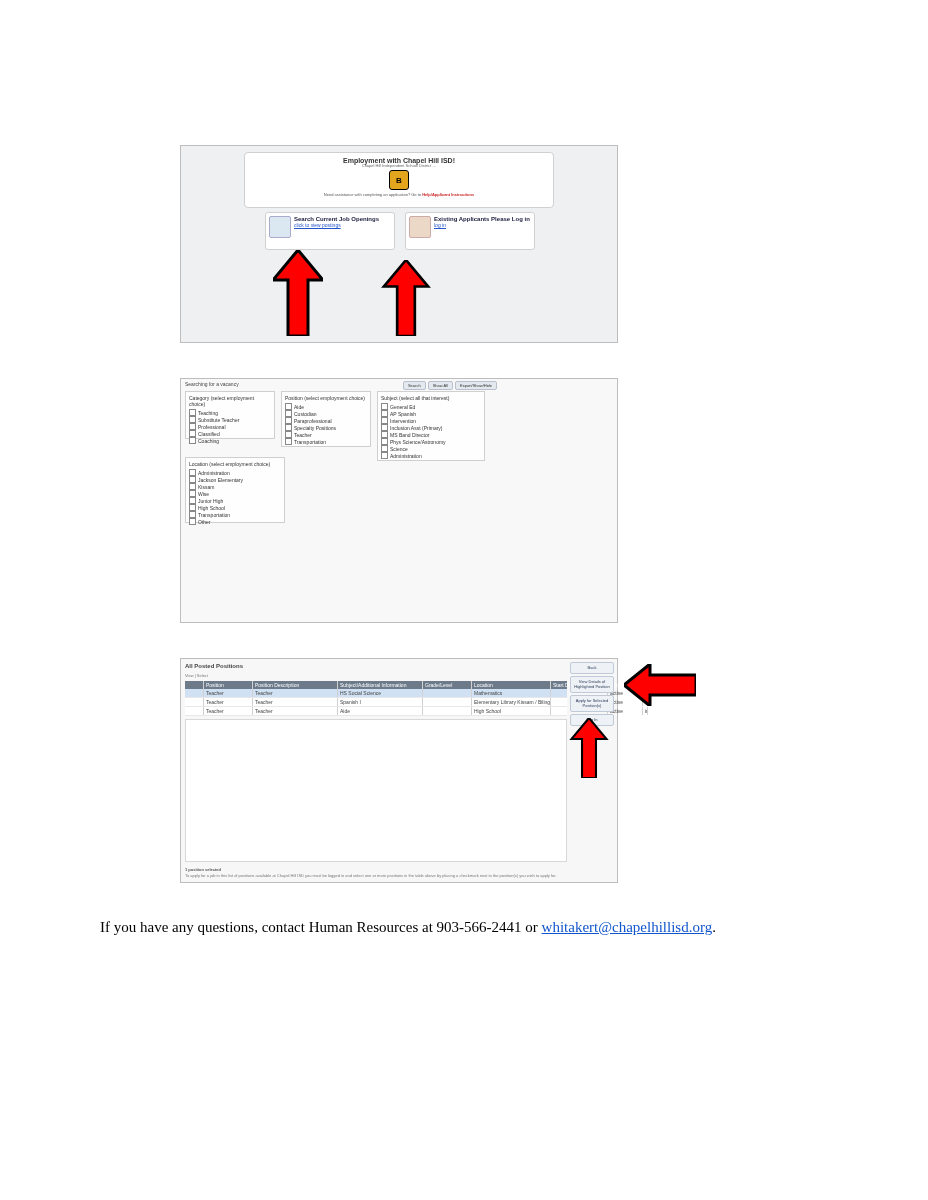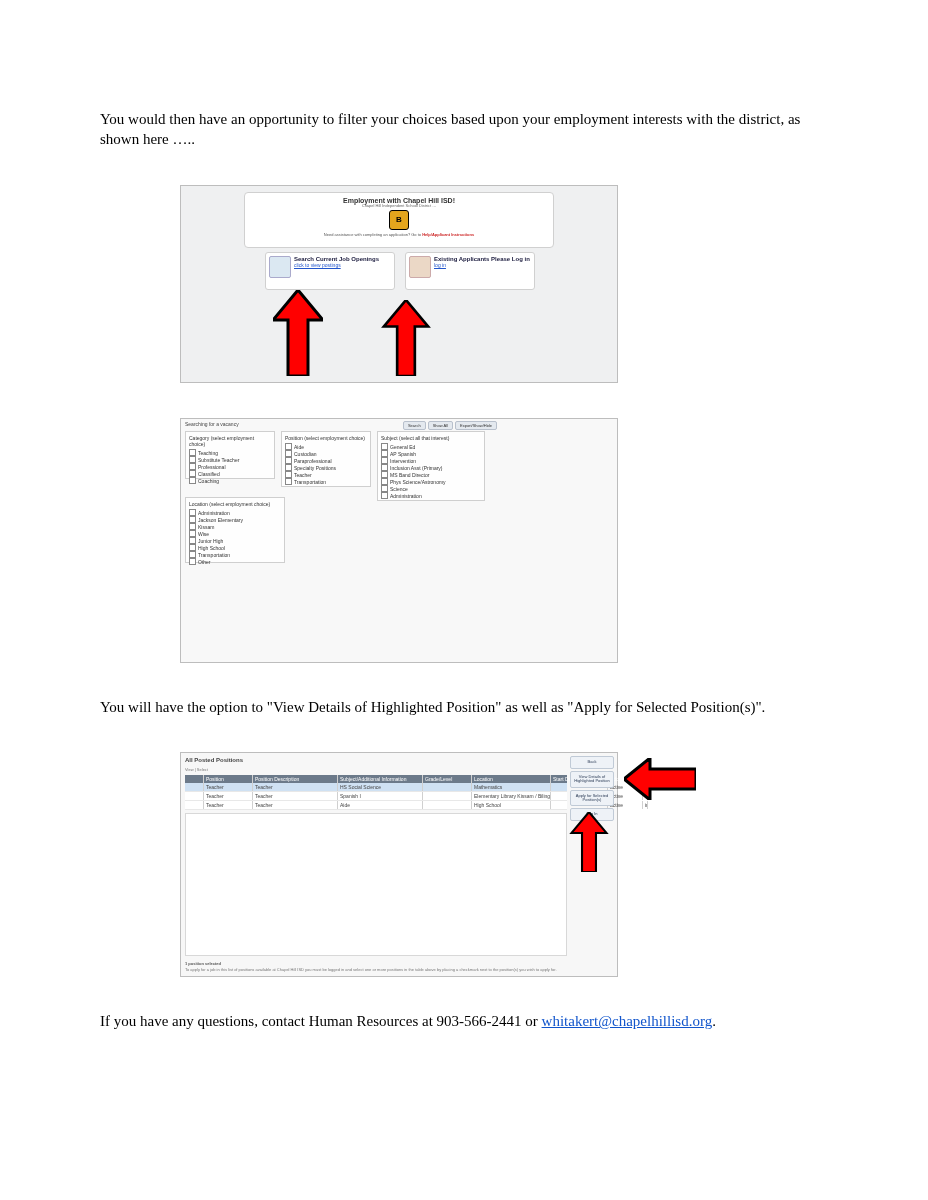--- a/index.html
+++ b/index.html
@@ -296,21 +296,20 @@
   }
 
   a.email { color: #1155cc; text-decoration: underline; }
 </style>
 </head>
 <body>
 
 <div class="page">
 
 
-  <p class="para">You would then have an opportunity to filter your choices based upon your employment interests with the district, as shown here …..</p>
 
   <div class="figure-block">
     <div class="fig fig1">
       <div class="banner">
         <div class="title">Employment with Chapel Hill ISD!</div>
         <div class="sub">Chapel Hill Independent School District …</div>
         <div class="logo">B</div>
         <div class="instr">
           <span>Need assistance with completing an application? Go to </span><span class="red">Help/Applicant Instructions</span>
         </div>
@@ -390,21 +389,20 @@
         <span class="chk">Kissam</span>
         <span class="chk">Wise</span>
         <span class="chk">Junior High</span>
         <span class="chk">High School</span>
         <span class="chk">Transportation</span>
         <span class="chk">Other</span>
       </div>
     </div>
   </div>
 
-  <p class="para" style="margin-top:30px;">You will have the option to "View Details of Highlighted Position" as well as "Apply for Selected Position(s)".</p>
 
   <div class="figure-block">
     <div class="fig3-wrap">
       <div class="fig fig3">
         <div class="hdr">All Posted Positions</div>
         <div style="position:absolute; top:14px; left:4px; font-family:Arial; font-size:4px; color:#777;">View | Select</div>
 
         <div class="grid">
           <div class="grid-head">
             <div class="c1"></div>

